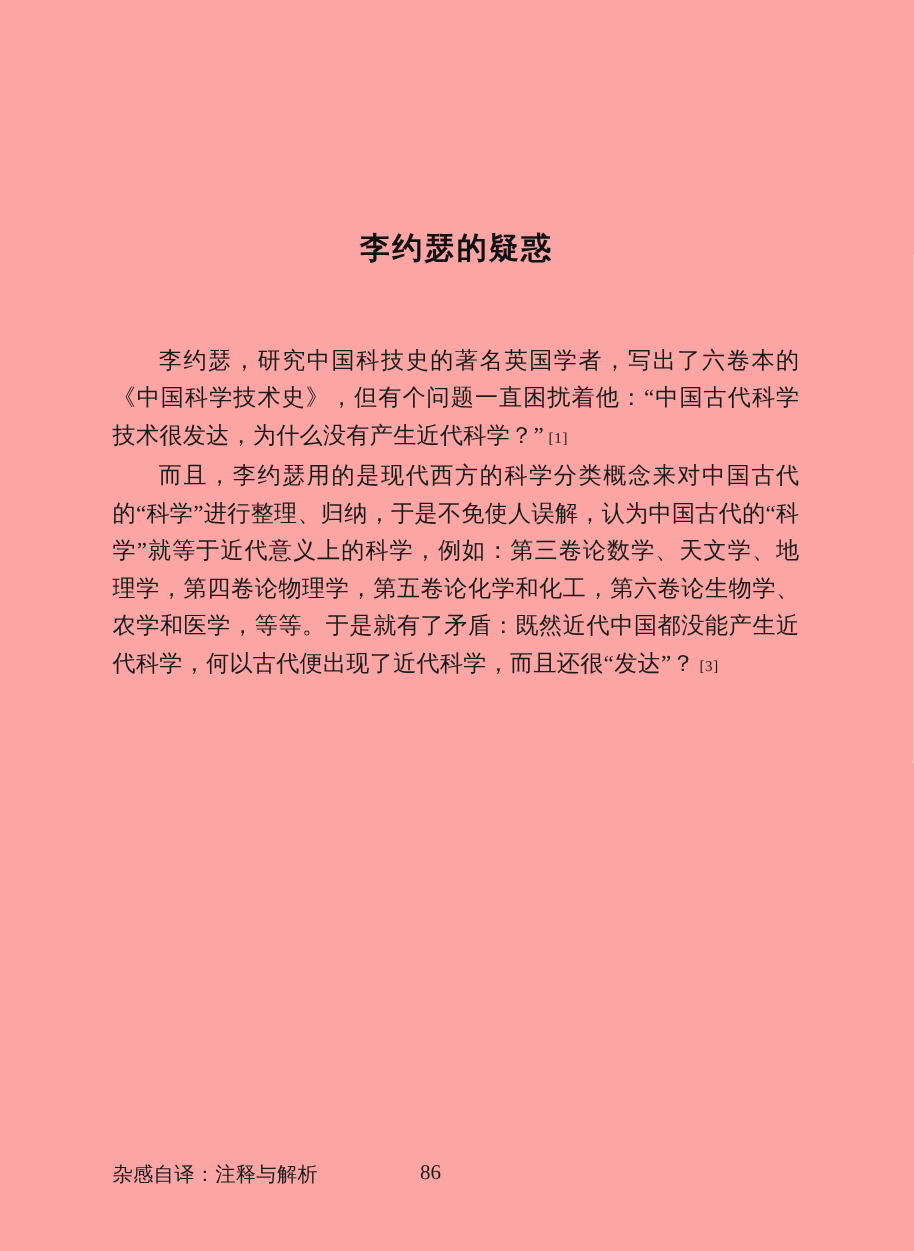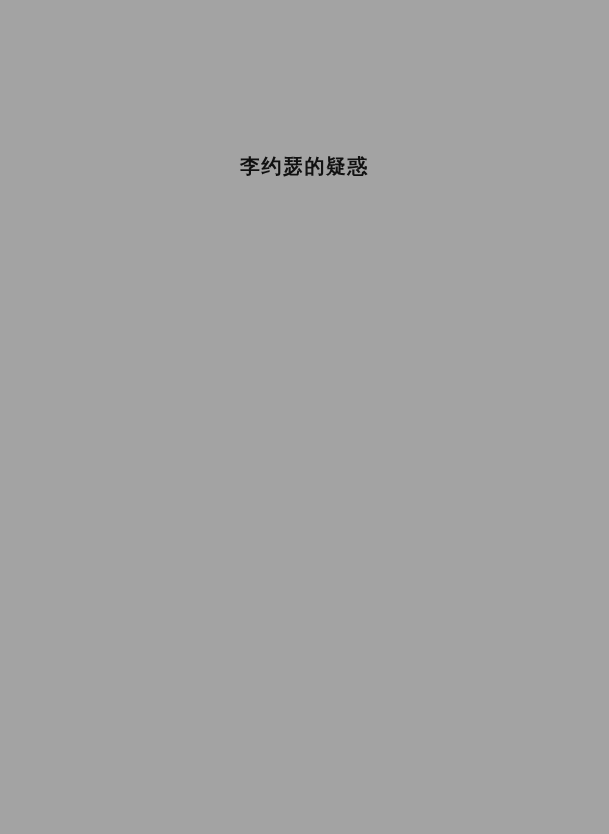--- a/index.html
+++ b/index.html
@@ -15,21 +15,21 @@
     color: #1a1a1a;
     overflow: hidden;
   }
 
   .page {
     position: absolute;
     left: 0;
     top: 0;
     width: 609px;
     height: 834px;
-    background: #a3a3a3;
+    background: #fca5a5;
   }
 
   
   .doc-title {
     position: absolute;
     left: 0;
     top: 140px;
     width: 609px;
     text-align: center;
     font-size: 20px;
@@ -98,20 +98,26 @@
 </style>
 </head>
 <body>
 
 <div class="page">
 
   <h1 class="doc-title">李约瑟的疑惑</h1>
 
   <div class="body-block">
 
+    <p class="para indent"><span>李约瑟，研究中国科技史的著名英国学者，写出了六卷本的《中国科学技术史》，但有个问题一直困扰着他：“中国古代科学技术很发达，为什么没有产生近代科学？”</span><span class="fnref">[1]</span></p>
 
 
+    <p class="para indent"><span>而且，李约瑟用的是现代西方的科学分类概念来对中国古代的“科学”进行整理、归纳，于是不免使人误解，认为中国古代的“科学”就等于近代意义上的科学，例如：第三卷论数学、天文学、地理学，第四卷论物理学，第五卷论化学和化工，第六卷论生物学、农学和医学，等等。于是就有了矛盾：既然近代中国都没能产生近代科学，何以古代便出现了近代科学，而且还很“发达”？</span><span class="fnref">[3]</span></p>
 
 
   </div>
 
+  <div class="footer">
+    <span class="footer-label">杂感自译：注释与解析</span>
+    <span class="footer-pageno">86</span>
+  </div>
 
 </div>
 
 </body></html>

